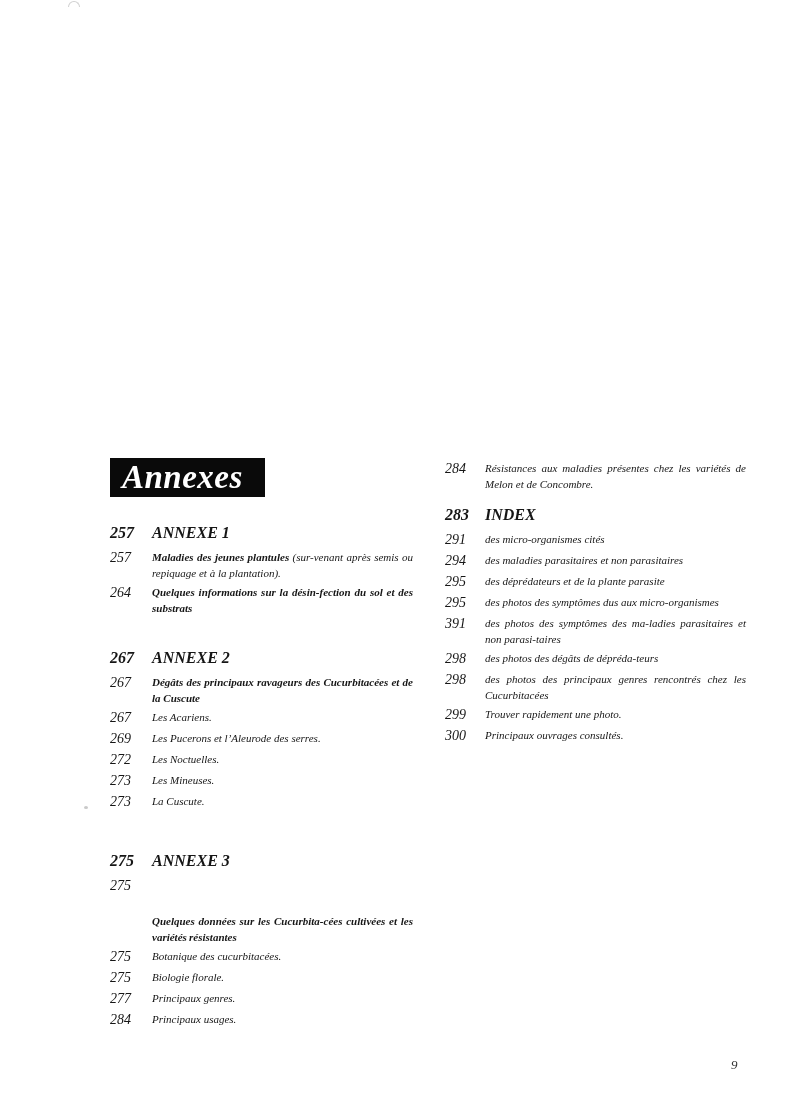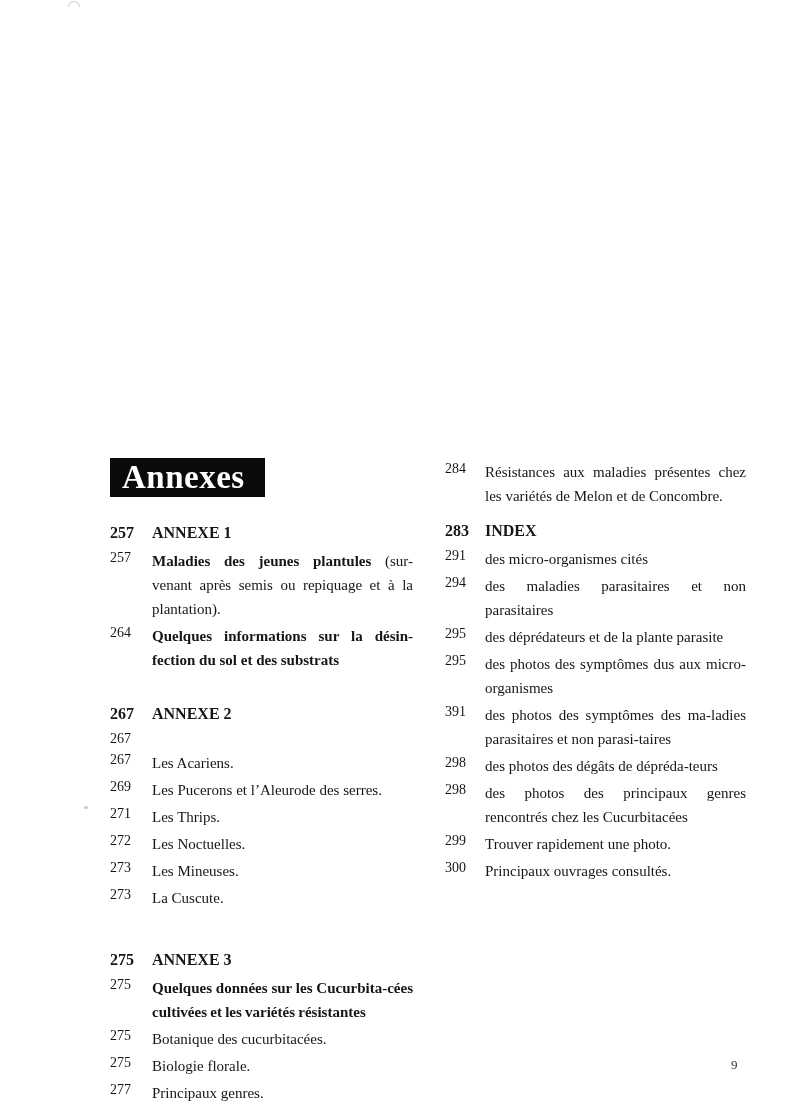--- a/index.html
+++ b/index.html
@@ -1,49 +1,50 @@
 <!DOCTYPE html>
 <html><head>
 <meta charset="utf-8">
 <style>
   html, body { margin:0; padding:0; background:#ffffff; }
   .page {
     position:relative; width:800px; height:1104px; overflow:hidden;
     background:#ffffff; color:#161616;
     font-family:"Liberation Serif", "DejaVu Serif", serif;
+    font-style:italic;
   }
   .col { position:absolute; }
   .col-left  { left:110px; top:458px; width:303px; }
   .col-right { left:445px; top:460px; width:301px; }
 
   .banner {
     width:155px; height:39px; box-sizing:border-box;
     background:#0a0a0a; color:#ffffff;
     display:flex; align-items:center; padding-left:12px;
     font-size:33px; font-weight:bold; letter-spacing:0.5px;
     margin-bottom:26px;
   }
 
   .row { display:flex; }
   .num { flex:0 0 42px; font-size:14px; line-height:18px; }
   .col-right .num { flex-basis:40px; }
-  .txt { flex:1; text-align:justify; font-size:15px; line-height:24px; }
+  .txt { flex:1; text-align:justify; font-size:11px; line-height:16px; }
   .b   { font-weight:bold; }
 
   .heading { margin-bottom:6px; }
   .heading .num, .heading .txt {
     font-weight:bold; font-size:16px; line-height:20px; text-align:left;
   }
 
   .entry { margin-bottom:3px; }
   .mb-lg  { margin-bottom:13px; }
   .gap-a2 { margin-top:32px; }
   .gap-a3 { margin-top:40px; }
   .gap-closing { margin-top:2px; }
-  .tight .txt { word-spacing:-0.5px; }
+  .tight .txt { word-spacing:-0.5px;margin-top:36px; }
 
   .folio {
     position:absolute; left:731px; top:1058px;
     font-size:13px; line-height:14px; color:#333333;
   }
 
   .artifact { position:absolute; }
   .a-top {
     left:68px; top:1px; width:10px; height:5px;
     border:1px solid #aaaaaa; border-bottom:none;
@@ -80,32 +81,29 @@
       <span class="num">264</span>
       <span class="txt b">Quelques informations sur la désin-fection du sol et des substrats</span>
     </div>
 
     <div class="row heading gap-a2">
       <span class="num">267</span>
       <span class="txt">ANNEXE 2</span>
     </div>
     <div class="row entry">
       <span class="num">267</span>
+      <span class="txt b">Dégâts des principaux ravageurs des Cucurbitacées et de la Cuscute</span>
     </div>
     <div class="row entry">
       <span class="num">267</span>
       <span class="txt">Les Acariens.</span>
     </div>
     <div class="row entry">
       <span class="num">269</span>
       <span class="txt">Les Pucerons et l’Aleurode des serres.</span>
-    </div>
-    <div class="row entry">
-      <span class="num">271</span>
-      <span class="txt">Les Thrips.</span>
     </div>
     <div class="row entry">
       <span class="num">272</span>
       <span class="txt">Les Noctuelles.</span>
     </div>
     <div class="row entry">
       <span class="num">273</span>
       <span class="txt">Les Mineuses.</span>
     </div>
     <div class="row entry">

